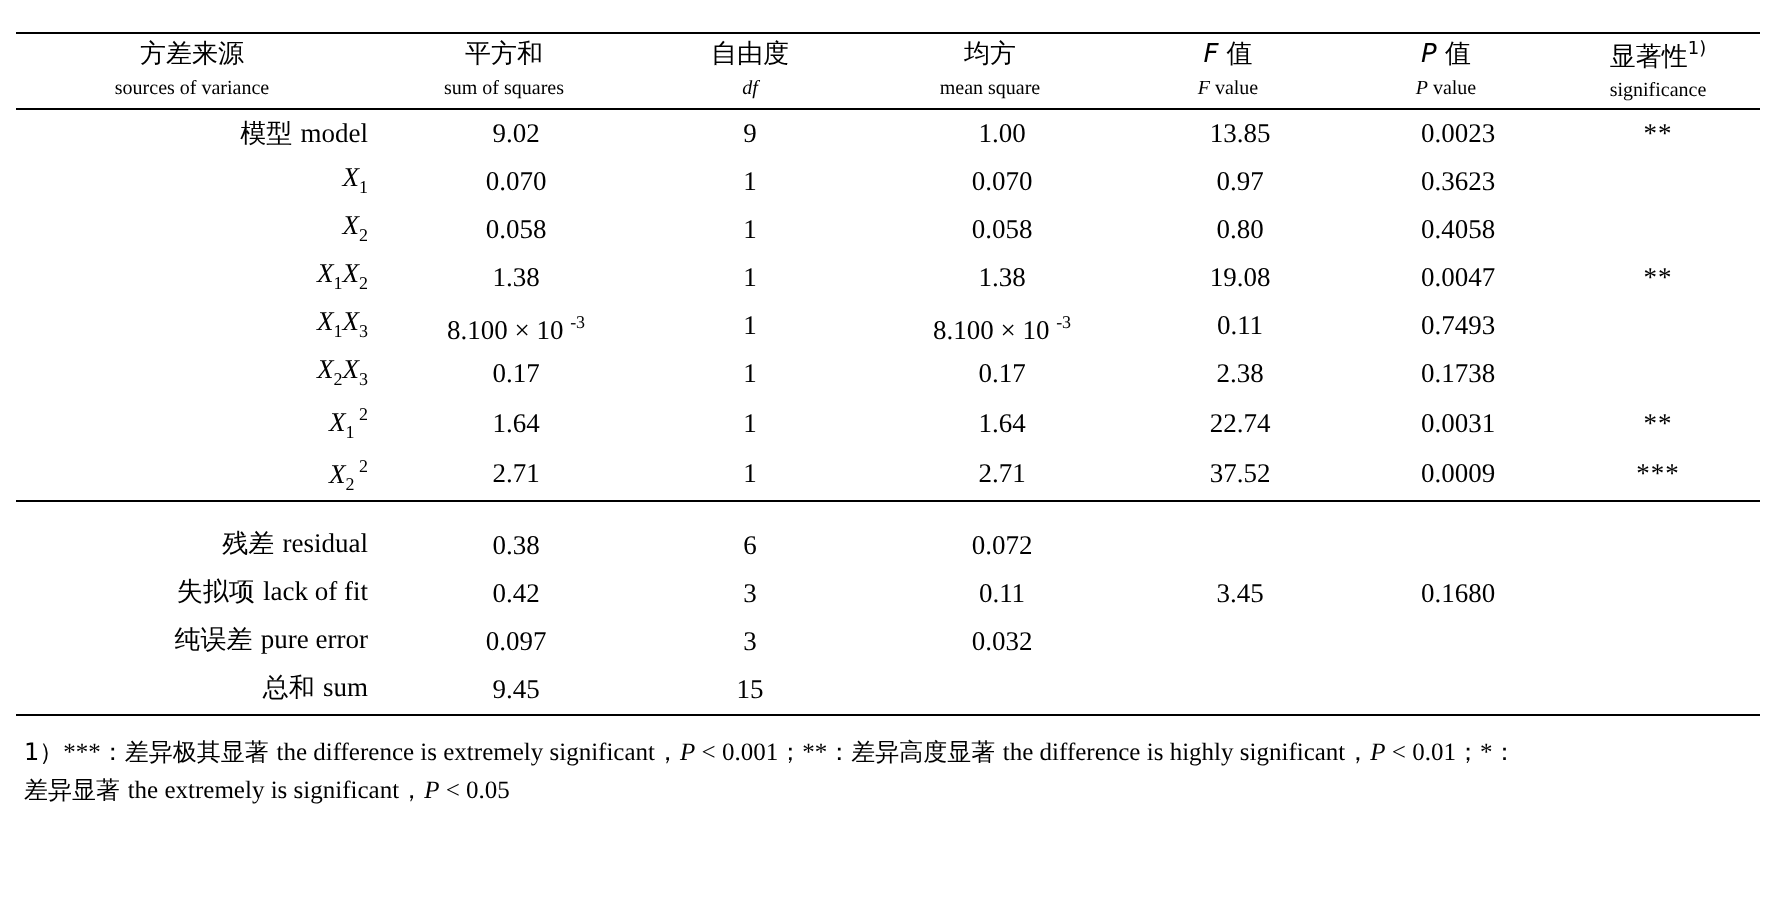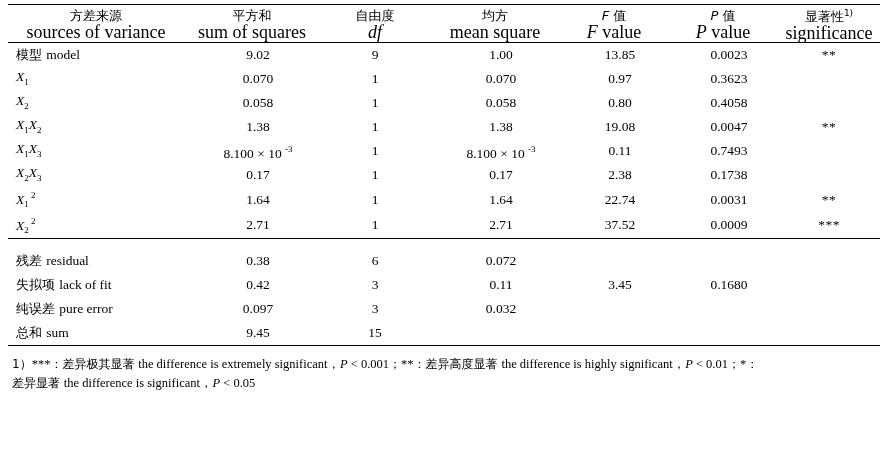--- a/index.html
+++ b/index.html
@@ -12,21 +12,21 @@
     height: 462px;
     font-family: "Liberation Serif", serif;
     color: #000000;
     overflow: hidden;
   }
   .page {
     position: relative;
     width: 888px;
     height: 462px;
     box-sizing: border-box;
-    padding: 4px 8px;
+    padding: 16px 8px;
   }
   table.anova {
     width: 872px;
     border-collapse: collapse;
     table-layout: fixed;
   }
   table.anova col.c0 { width: 176px; }
   table.anova col.c1 { width: 136px; }
   table.anova col.c2 { width: 110px; }
   table.anova col.c3 { width: 130px; }
@@ -44,30 +44,30 @@
   .rule-mid { border-top: 1.1px solid #000; }
   .rule-bottom { border-top: 1.6px solid #000; }
 
   thead td {
     font-size: 13.5px;
     line-height: 17px;
     text-align: center;
     padding: 5px 0 6px 0;
   }
   thead .cn { display: block; font-family: "DejaVu Sans", sans-serif; font-size: 13px; }
-  thead .en { display: block; font-family: "Liberation Serif", serif; font-size: 18px; }
+  thead .en { display: block; font-family: "Liberation Serif", serif; font-size: 10px; }
   thead .it { font-style: italic; }
 
   tbody td {
     font-size: 13.5px;
     line-height: 16px;
     height: 24px;
   }
   tbody td.lbl {
-    text-align: left;
+    text-align: right;
     padding-left: 8px;
     white-space: nowrap;
   }
   tbody td.val {
     text-align: center;
     padding-left: 12px;
     white-space: nowrap;
   }
   tbody td.num-c {
     text-align: center;
@@ -279,17 +279,17 @@
           <td colspan="7" style="height:0;padding:0;"></td>
         </tr>
     </tbody>
   </table>
 
   <div class="footnote">
     <div>
       <span class="fcn">1）</span><span class="fen">***</span><span class="fcn">：差异极其显著 </span><span class="fen">the difference is extremely significant，</span><span class="fit">P</span><span class="fen"> &lt; 0.001</span><span class="fcn">；</span><span class="fen">**</span><span class="fcn">：差异高度显著 </span><span class="fen">the difference is highly significant，</span><span class="fit">P</span><span class="fen"> &lt; 0.01</span><span class="fcn">；</span><span class="fen">*</span><span class="fcn">：</span>
     </div>
     <div>
-      <span class="fcn">差异显著 </span><span class="fen">the difference is significant，</span><span class="fit">P</span><span class="fen"> &lt; 0.05</span>
+      <span class="fcn">差异显著 </span><span class="fen">the extremely is significant，</span><span class="fit">P</span><span class="fen"> &lt; 0.05</span>
     </div>
   </div>
 
 </div>
 
 </body></html>

